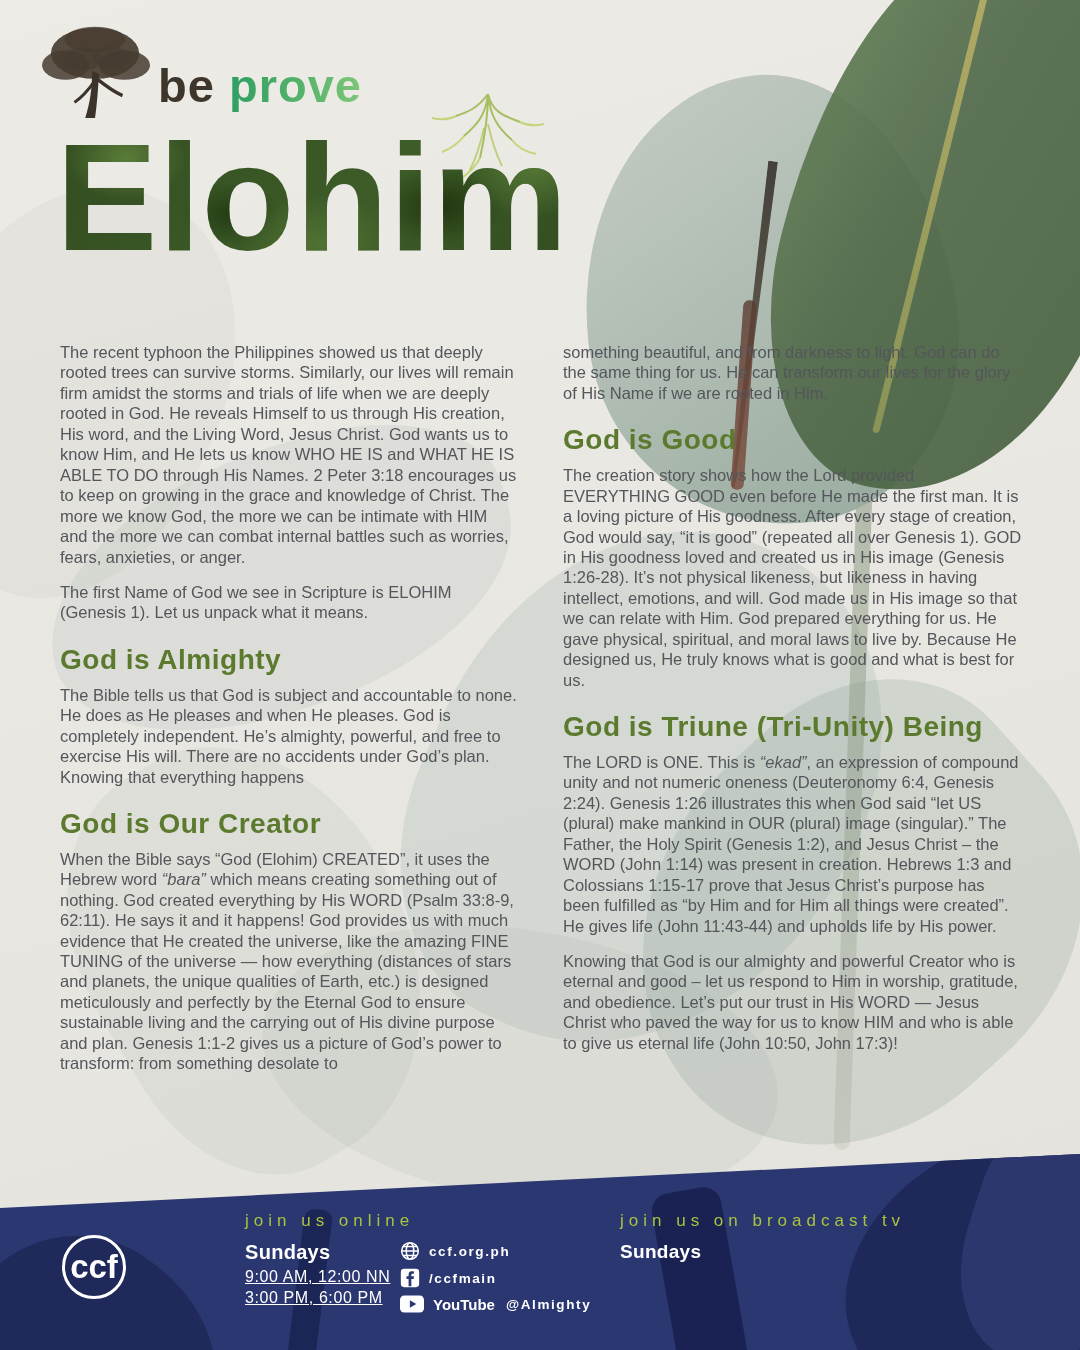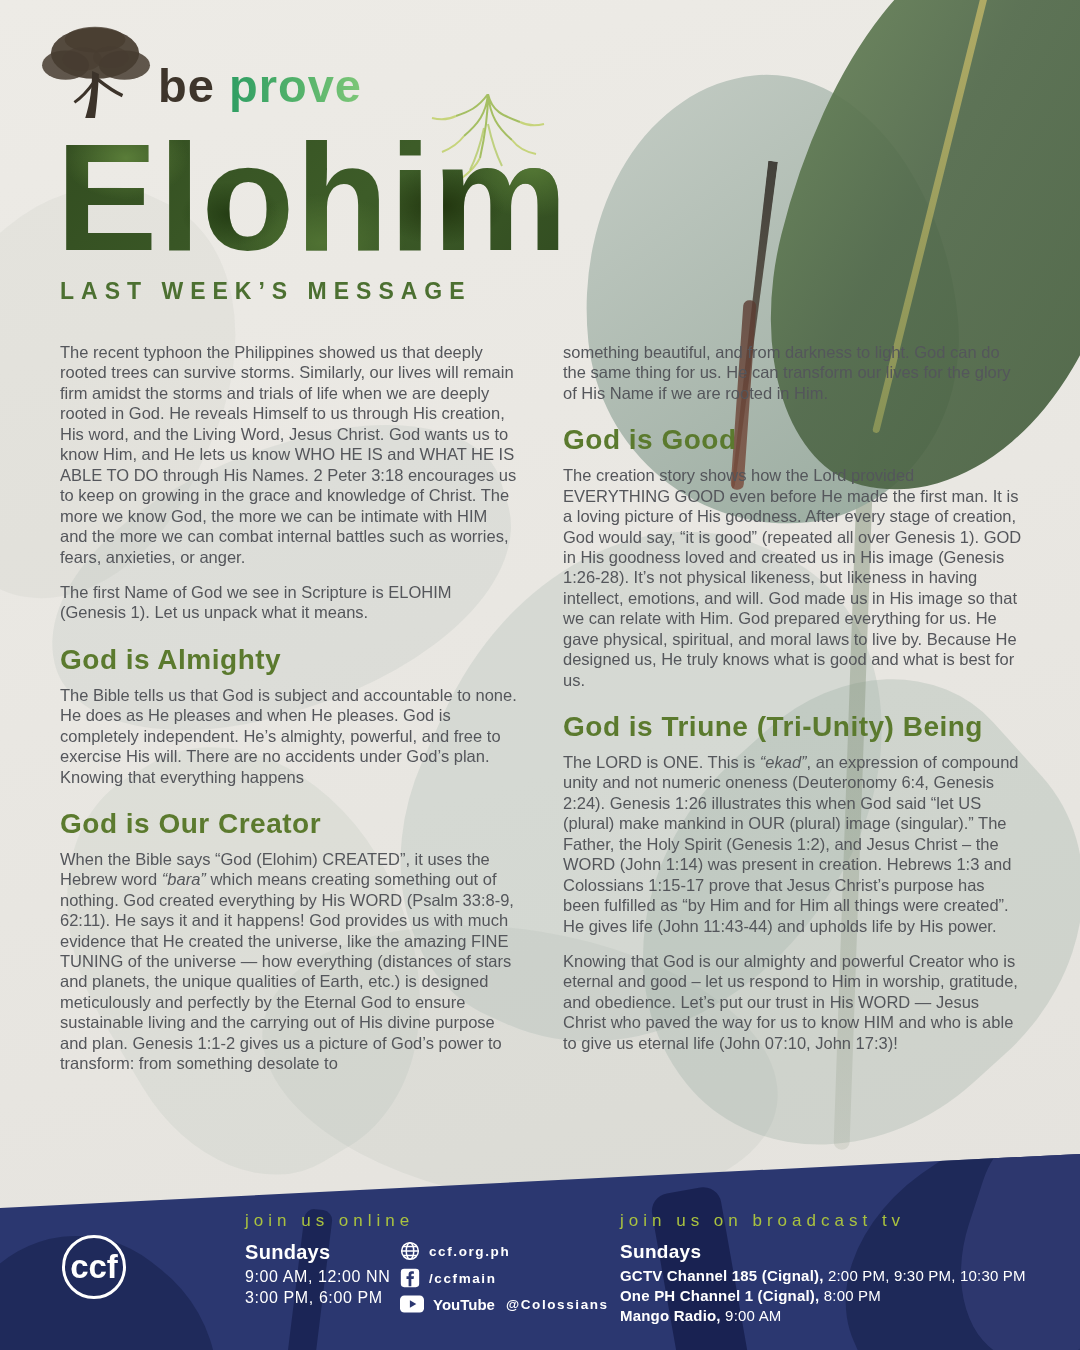--- a/index.html
+++ b/index.html
@@ -96,21 +96,21 @@
   .ccf-logo{
     position:absolute;left:62px;top:81px;width:58px;height:58px;
     border:3px solid #fff;border-radius:50%;
     display:flex;align-items:center;justify-content:center;
     font-size:33px;font-weight:bold;letter-spacing:0;color:#fff;
   }
   .f-heading{font-size:17px;font-weight:normal;letter-spacing:5px;color:#a9c23f;white-space:nowrap;}
   .online{position:absolute;left:245px;top:57px;}
   .broadcast{position:absolute;left:620px;top:57px;}
   .f-day{font-size:20px;font-weight:bold;margin-top:10px;letter-spacing:.3px;}
-  .f-times{font-size:16px;line-height:21px;letter-spacing:.6px;margin-top:2px;}
+  .f-times{font-size:16px;line-height:21px;letter-spacing:.6px;margin-top:2px;text-decoration:underline;}
   .links{position:absolute;left:400px;top:87px;display:flex;flex-direction:column;gap:7px;}
   .link-row{display:flex;align-items:center;gap:9px;font-size:13.5px;font-weight:bold;letter-spacing:1.6px;}
   .yt-word{font-size:15px;font-weight:bold;letter-spacing:0;margin-right:2px;}
   .channels{font-size:15px;line-height:20px;margin-top:3px;letter-spacing:.2px;white-space:nowrap;}
   .channels .b{font-weight:bold;}
 </style>
 </head>
 <body>
 
 <div class="page">
@@ -146,38 +146,37 @@
     <svg class="logo-roots" width="125" height="92" viewBox="0 0 125 92">
       <g fill="none" stroke-width="2">
         <path d="M62 0 C60 20 52 30 38 42 M62 0 C64 22 72 34 86 46 M62 0 C62 26 58 46 54 64 M62 0 C66 18 78 22 94 28 M62 0 C52 14 42 18 30 22" stroke="#8fb23c" opacity="0.85"></path>
         <path d="M38 42 C32 50 26 54 16 58 M86 46 C92 54 100 58 110 60 M54 64 C50 72 44 78 36 84 M94 28 C102 32 110 32 118 30 M30 22 C22 26 14 26 6 24" stroke="#b8cc52" opacity="0.8"></path>
         <path d="M62 30 C66 48 70 60 76 72 M58 34 C54 52 50 64 44 76" stroke="#a5c246" opacity="0.7"></path>
       </g>
     </svg>
   </div>
 
   <div class="title">Elohim</div>
-  <div class="subtitle">LAST WEEK’S MESSAGE</div>
 
   <div class="article">
     <div class="col">
       <p>The recent typhoon the Philippines showed us that deeply rooted trees can survive storms. Similarly, our lives will remain firm amidst the storms and trials of life when we are deeply rooted in God. He reveals Himself to us through His creation, His word, and the Living Word, Jesus Christ. God wants us to know Him, and He lets us know WHO HE IS and WHAT HE IS ABLE TO DO through His Names. 2 Peter 3:18 encourages us to keep on growing in the grace and knowledge of Christ. The more we know God, the more we can be intimate with HIM and the more we can combat internal battles such as worries, fears, anxieties, or anger.</p>
       <p>The first Name of God we see in Scripture is ELOHIM (Genesis 1). Let us unpack what it means.</p>
       <h2>God is Almighty</h2>
       <p>The Bible tells us that God is subject and accountable to none. He does as He pleases and when He pleases. God is completely independent. He’s almighty, powerful, and free to exercise His will. There are no accidents under God’s plan. Knowing that everything happens</p>
       <h2>God is Our Creator</h2>
       <p><span>When the Bible says “God (Elohim) CREATED”, it uses the Hebrew word </span><span class="ital">“bara”</span><span> which means creating something out of nothing. God created everything by His WORD (Psalm 33:8-9, 62:11). He says it and it happens! God provides us with much evidence that He created the universe, like the amazing FINE TUNING of the universe — how everything (distances of stars and planets, the unique qualities of Earth, etc.) is designed meticulously and perfectly by the Eternal God to ensure sustainable living and the carrying out of His divine purpose and plan. Genesis 1:1-2 gives us a picture of God’s power to transform: from something desolate to</span></p>
     </div>
     <div class="col">
       <p>something beautiful, and from darkness to light. God can do the same thing for us. He can transform our lives for the glory of His Name if we are rooted in Him.</p>
       <h2>God is Good</h2>
       <p>The creation story shows how the Lord provided EVERYTHING GOOD even before He made the first man. It is a loving picture of His goodness. After every stage of creation, God would say, “it is good” (repeated all over Genesis 1). GOD in His goodness loved and created us in His image (Genesis 1:26-28). It’s not physical likeness, but likeness in having intellect, emotions, and will. God made us in His image so that we can relate with Him. God prepared everything for us. He gave physical, spiritual, and moral laws to live by. Because He designed us, He truly knows what is good and what is best for us.</p>
       <h2>God is Triune (Tri-Unity) Being</h2>
       <p><span>The LORD is ONE. This is </span><span class="ital">“ekad”</span><span>, an expression of compound unity and not numeric oneness (Deuteronomy 6:4, Genesis 2:24). Genesis 1:26 illustrates this when God said “let US (plural) make mankind in OUR (plural) image (singular).” The Father, the Holy Spirit (Genesis 1:2), and Jesus Christ – the WORD (John 1:14) was present in creation. Hebrews 1:3 and Colossians 1:15-17 prove that Jesus Christ’s purpose has been fulfilled as “by Him and for Him all things were created”. He gives life (John 11:43-44) and upholds life by His power.</span></p>
-      <p>Knowing that God is our almighty and powerful Creator who is eternal and good – let us respond to Him in worship, gratitude, and obedience. Let’s put our trust in His WORD — Jesus Christ who paved the way for us to know HIM and who is able to give us eternal life (John 07:10, John 17:3)!</p>
+      <p>Knowing that God is our almighty and powerful Creator who is eternal and good – let us respond to Him in worship, gratitude, and obedience. Let’s put our trust in His WORD — Jesus Christ who paved the way for us to know HIM and who is able to give us eternal life (John 10:50, John 17:3)!</p>
     </div>
   </div>
 
   <div class="footer">
     <div class="sil sil1"></div>
     <div class="sil sil2"></div>
     <div class="sil sil3"></div>
     <div class="sil sil4"></div>
     <div class="sil sil5"></div>
 
@@ -210,29 +209,24 @@
             <path d="M16.5 4h-2.6c-2.2 0-3.6 1.45-3.6 3.7V10H7.8v3.2h2.5V22h3.3v-8.8h2.7l.5-3.2h-3.2V8.1c0-.75.35-1.1 1.1-1.1h2.1Z" fill="#2b3770"></path>
           </svg>
           <span>/ccfmain</span>
         </div>
         <div class="link-row">
           <svg width="24" height="18" viewBox="0 0 28 20">
             <rect x="0" y="0" width="28" height="20" rx="5" fill="#fff"></rect>
             <path d="M11.5 5.5 19 10l-7.5 4.5Z" fill="#2b3770"></path>
           </svg>
           <span class="yt-word">YouTube</span>
-          <span>@Colossians</span>
+          <span>@Almighty</span>
         </div>
       </div>
 
       <div class="broadcast">
         <div class="f-heading">join us on broadcast tv</div>
         <div class="f-day" style="font-size:19px;">Sundays</div>
-        <div class="channels">
-          <div><span class="b">GCTV Channel 185 (Cignal),</span><span> 2:00 PM, 9:30 PM, 10:30 PM</span></div>
-          <div><span class="b">One PH Channel 1 (Cignal),</span><span> 8:00 PM</span></div>
-          <div><span class="b">Mango Radio,</span><span> 9:00 AM</span></div>
-        </div>
       </div>
     </div>
   </div>
 
 </div>
 
 </body></html>

